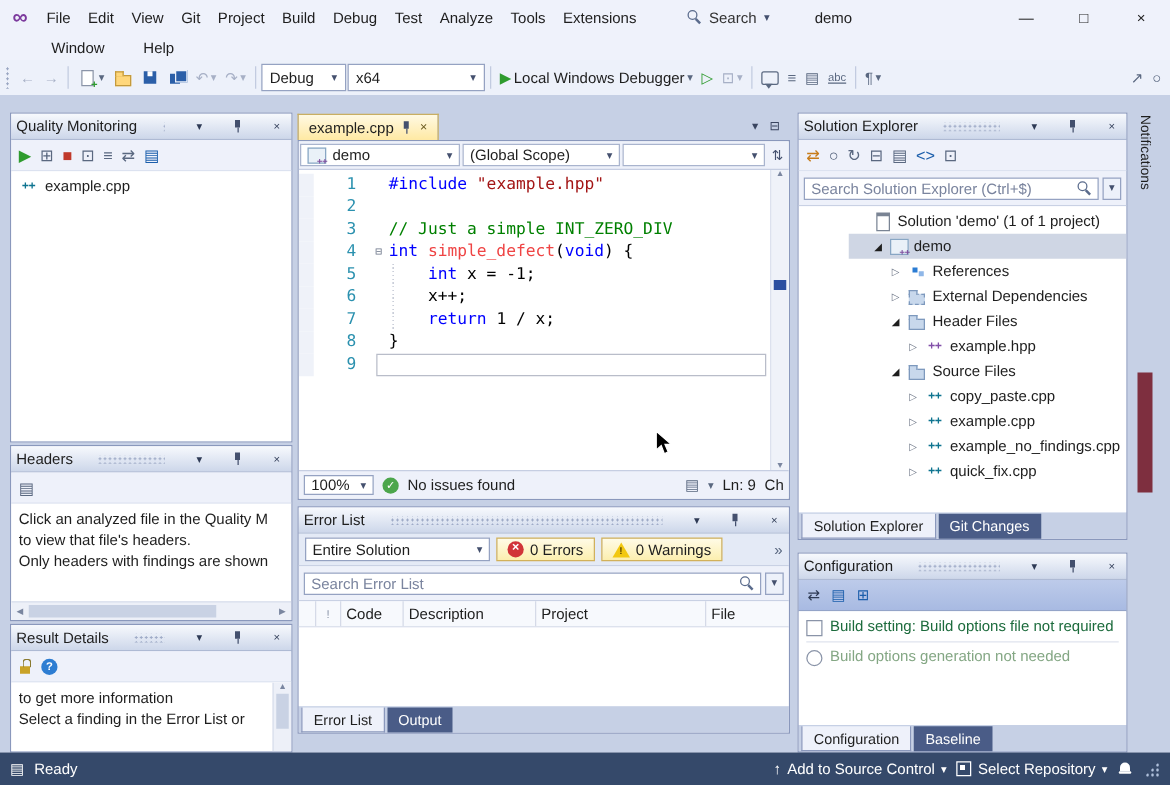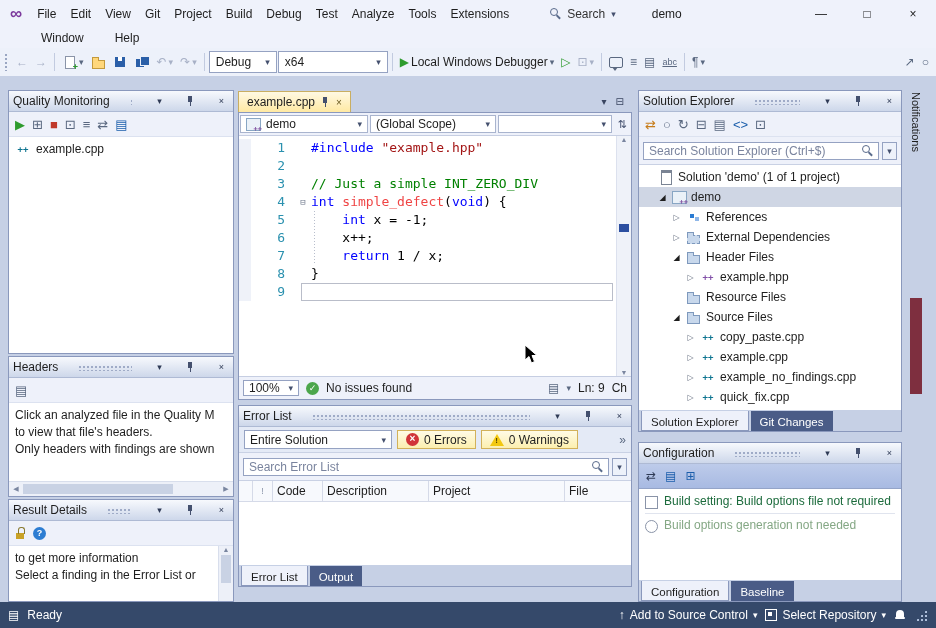--- a/index.html
+++ b/index.html
@@ -147,21 +147,21 @@
   .el-colhdr{height:20px;flex:none;display:flex;background:#F7F9FD;border-bottom:1px solid #D5DAE8;align-items:center;}
   .colcell{border-right:1px solid #D5DAE8;padding:2px 4px;box-sizing:border-box;height:100%;display:flex;align-items:center;}
   .cw-a{width:14px;}.cw-b{width:20px;color:#8A94A8;font-size:9px;justify-content:center;}
   .col-0{width:50px;}.col-1{width:106px;text-align:right;}.col-2{width:136px;}.col-3{flex:1;border-right:none;}
   .el-content{flex:1;background:#fff;}
 
   
   #panel-se{left:638px;top:90px;width:264px;height:342px;}
   .se-search-row{height:23px;flex:none;display:flex;align-items:center;gap:3px;padding:2px 4px;background:#EEF1FA;border-bottom:1px solid #C9D1E4;}
   .tree{flex:1;background:#fff;overflow:hidden;padding-top:2px;}
-  .tree-row{display:flex;align-items:center;height:20px;gap:4px;padding-right:4px;}
+  .tree-row{display:flex;align-items:center;height:20px;gap:4px;padding-right:4px;margin-left:40px;}
   .tree-row.selected{background:#CFD6E4;}
   .expander{width:11px;font-size:8px;text-align:center;flex:none;color:#6A7384;}
   .expander.exp{color:#1E1E1E;}
   .tree-label{white-space:nowrap;}
   .ic{width:16px;height:15px;display:inline-flex;align-items:center;justify-content:center;flex:none;position:relative;}
   .ic-sln::before{content:"";width:9px;height:11px;background:#fff;border:1px solid #7A8494;border-top:3px solid #7A8494;}
   .ic-proj{background:#EAF1F8;border:1px solid #88A6C4;width:13px;height:11px;}
   .ic-proj::after{content:"++";position:absolute;right:-2px;bottom:-3px;color:#7E4E9E;font:bold 7px "DejaVu Sans Mono",monospace;}
   .ic-refs::before{content:"";width:4px;height:4px;background:#2B7CD3;box-shadow:5px 3px 0 #8FB7E8;margin-right:5px;margin-bottom:3px;}
   .ic-folder::before{content:"";position:absolute;left:1px;top:5px;width:11px;height:7px;background:#C8D8EC;border:1px solid #7E99BD;}
@@ -608,25 +608,20 @@
           <span class="expander exp">◢</span>
           <span class="ic ic-folder flt"></span>
           <span class="tree-label">Header Files</span>
         </div>
         <div class="tree-row" style="padding-left: 46px;">
           <span class="expander">▷</span>
           <span class="ic ic-cppfile hpp"></span>
           <span class="tree-label">example.hpp</span>
         </div>
         <div class="tree-row" style="padding-left: 32px;">
-          <span class="expander"></span>
-          <span class="ic ic-folder flt"></span>
-          <span class="tree-label">Resource Files</span>
-        </div>
-        <div class="tree-row" style="padding-left: 32px;">
           <span class="expander exp">◢</span>
           <span class="ic ic-folder flt"></span>
           <span class="tree-label">Source Files</span>
         </div>
         <div class="tree-row" style="padding-left: 46px;">
           <span class="expander">▷</span>
           <span class="ic ic-cppfile"></span>
           <span class="tree-label">copy_paste.cpp</span>
         </div>
         <div class="tree-row" style="padding-left: 46px;">

